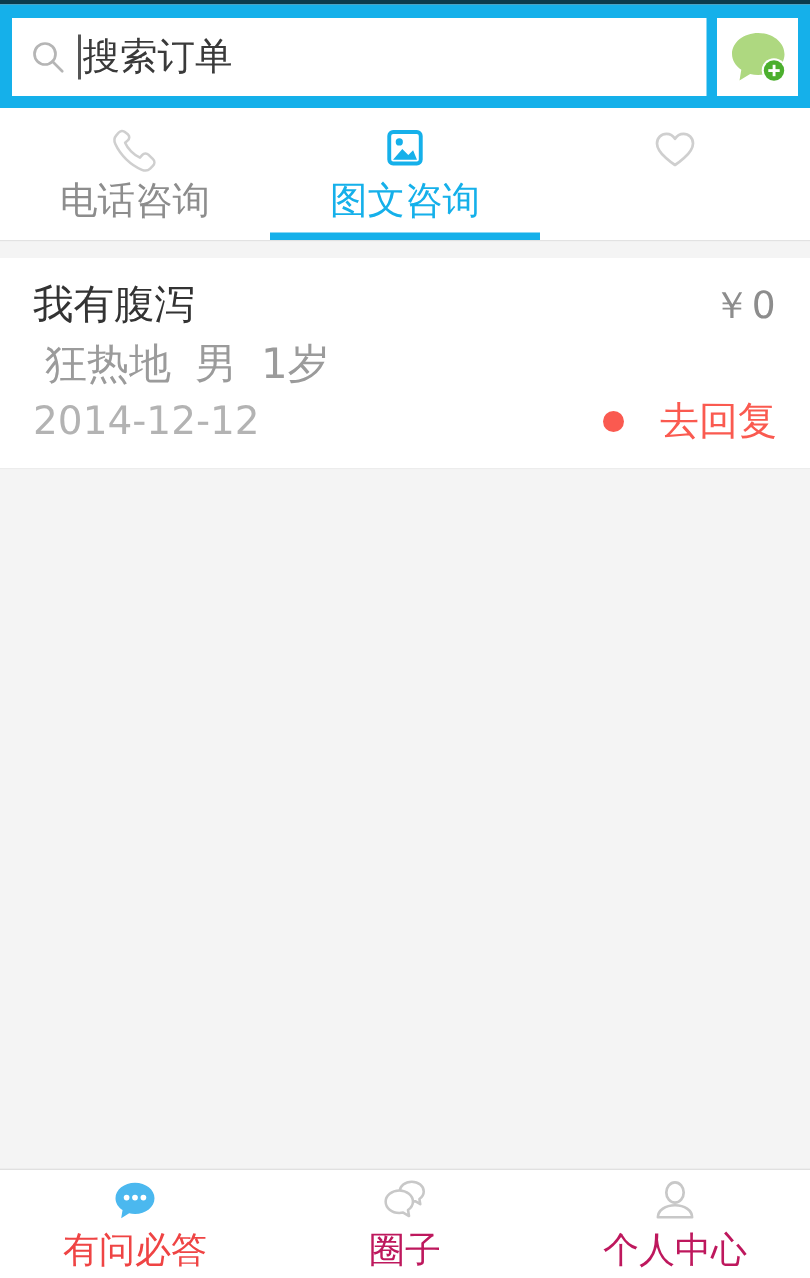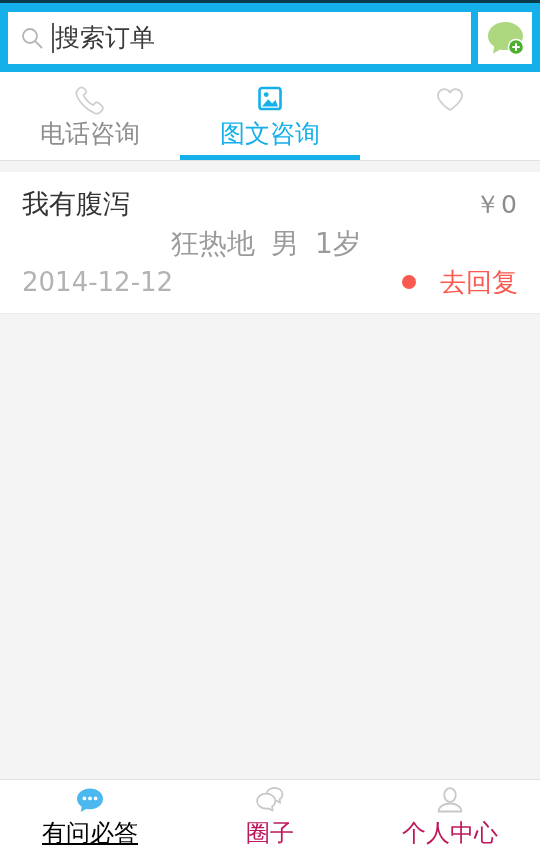--- a/index.html
+++ b/index.html
@@ -134,21 +134,20 @@
   
   .order-list {
     flex: 0 0 auto;
     background: #ffffff;
   }
   .order-item {
     background: #ffffff;
     padding: 12px 22px 14px 22px;
     box-sizing: border-box;
     border-bottom: 1px solid #ececec;
-    text-align: center;
   }
   .order-row {
     display: flex;
     align-items: baseline;
     justify-content: space-between;
   }
   .order-title {
     font-size: 27px;
     color: #333333;
     line-height: 40px;
@@ -223,21 +222,21 @@
   .nav-icon {
     width: 34px;
     height: 32px;
     display: block;
   }
   .nav-label {
     font-size: 24px;
     color: #be185d;
     line-height: 34px;
   }
-  .nav-item.active .nav-label { color: #000000; text-decoration: underline; }
+  .nav-item.active .nav-label { color: #ef4444; }
 </style>
 </head>
 <body>
 
 <div class="app">
 
   <div class="status-strip"></div>
 
   <div class="search-header">
     <div class="search-box">

